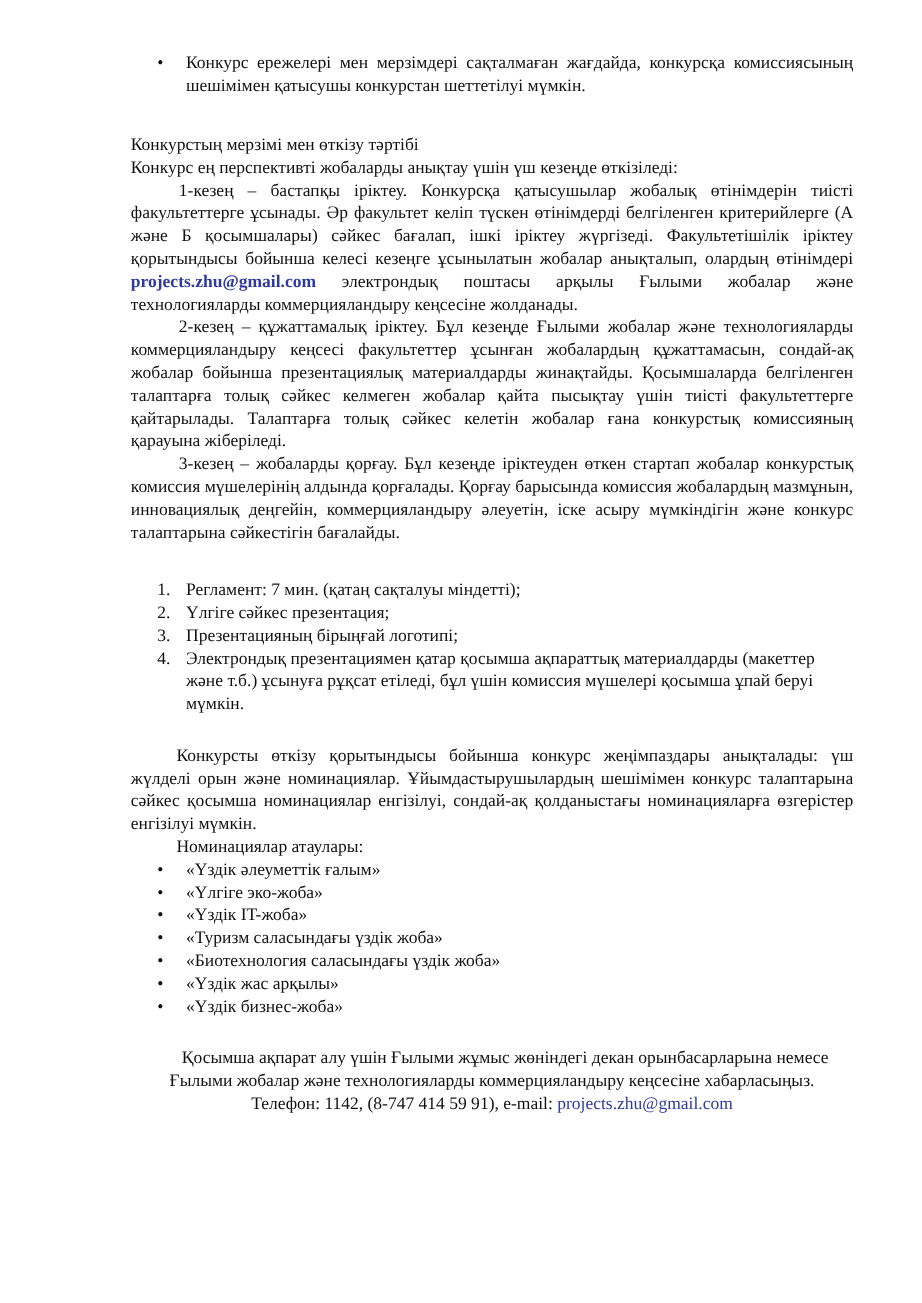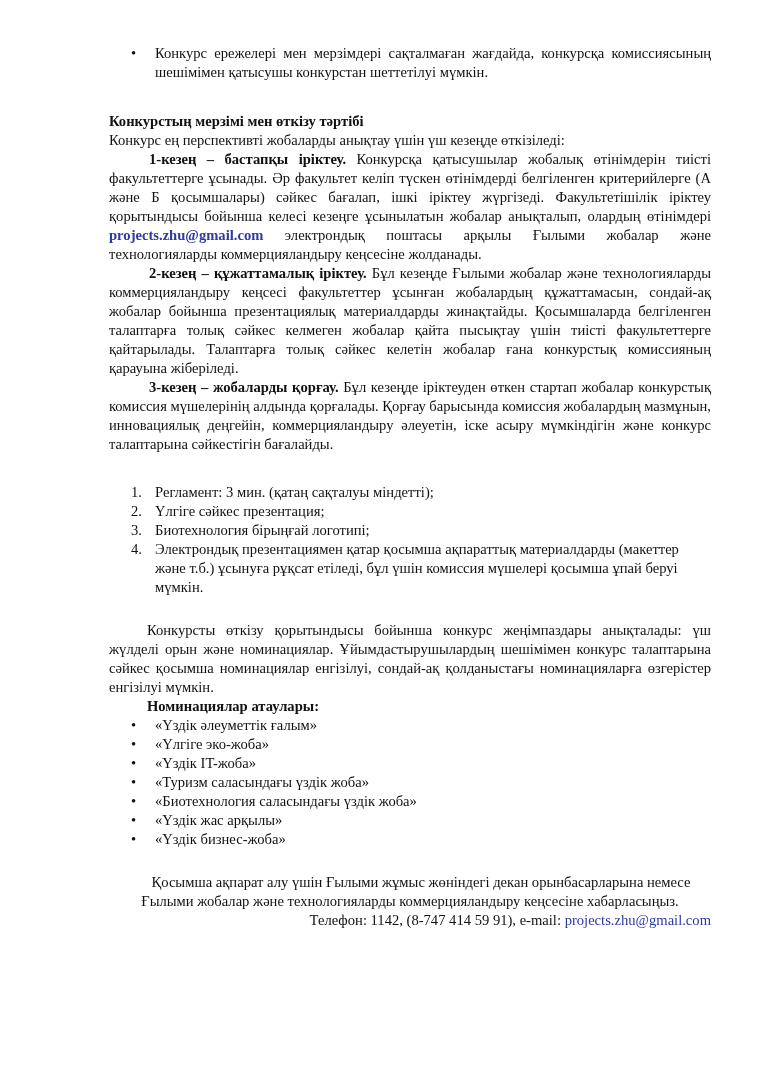--- a/index.html
+++ b/index.html
@@ -1,21 +1,21 @@
 <!DOCTYPE html>
 <html><head>
 <meta charset="utf-8">
 <style>
   html, body { margin:0; padding:0; background:#ffffff; }
   body { width:768px; height:1086px; position:relative; overflow:hidden;
          font-family:"Liberation Serif", serif; color:#111; font-size:14.6px; }
   .page { position:absolute; left:109px; top:44px; width:602px; }
   p { margin:0; line-height:19px; text-align:justify; }
   .ind { text-indent:40px; }
-  .bold { font-weight:bold; }
+  .bold { font-weight:normal; }
   .link { color:#2e3a9f; }
   .link-b { font-weight:bold; }
   .bullet-item { position:relative; padding-left:46px; line-height:19px; text-align:justify; }
   .bullet-item .dot { position:absolute; left:22px; top:0; }
   .num-item { position:relative; padding-left:46px; line-height:19px; }
   .num-item .n { position:absolute; left:22px; top:0; }
   .sp { height:19px; }
 </style>
 </head>
 <body>
@@ -40,23 +40,23 @@
     <span class="bold">2-кезең – құжаттамалық іріктеу.</span><span> Бұл кезеңде Ғылыми жобалар және технологияларды коммерцияландыру кеңсесі факультеттер ұсынған жобалардың құжаттамасын, сондай-ақ жобалар бойынша презентациялық материалдарды жинақтайды. Қосымшаларда белгіленген талаптарға толық сәйкес келмеген жобалар қайта пысықтау үшін тиісті факультеттерге қайтарылады. Талаптарға толық сәйкес келетін жобалар ғана конкурстық комиссияның қарауына жіберіледі.</span>
   </p>
 
   <p class="ind">
     <span class="bold">3-кезең – жобаларды қорғау.</span><span> Бұл кезеңде іріктеуден өткен стартап жобалар конкурстық комиссия мүшелерінің алдында қорғалады. Қорғау барысында комиссия жобалардың мазмұнын, инновациялық деңгейін, коммерцияландыру әлеуетін, іске асыру мүмкіндігін және конкурс талаптарына сәйкестігін бағалайды.</span>
   </p>
 
   <div class="sp" style="height:29px"></div>
 
   <div>
-    <div class="num-item"><span class="n">1.</span><span>Регламент: 3 мин. (қатаң сақталуы міндетті);</span></div>
+    <div class="num-item"><span class="n">1.</span><span>Регламент: 7 мин. (қатаң сақталуы міндетті);</span></div>
     <div class="num-item"><span class="n">2.</span><span>Үлгіге сәйкес презентация;</span></div>
-    <div class="num-item"><span class="n">3.</span><span>Биотехнология бірыңғай логотипі;</span></div>
+    <div class="num-item"><span class="n">3.</span><span>Презентацияның бірыңғай логотипі;</span></div>
     <div class="num-item" style="padding-right:20px"><span class="n">4.</span><span>Электрондық презентациямен қатар қосымша ақпараттық материалдарды (макеттер және т.б.) ұсынуға рұқсат етіледі, бұл үшін комиссия мүшелері қосымша ұпай беруі мүмкін.</span></div>
   </div>
 
   <div class="sp" style="height:24px"></div>
 
   <p class="ind" style="text-indent:38px">Конкурсты өткізу қорытындысы бойынша конкурс жеңімпаздары анықталады: үш жүлделі орын және номинациялар. Ұйымдастырушылардың шешімімен конкурс талаптарына сәйкес қосымша номинациялар енгізілуі, сондай-ақ қолданыстағы номинацияларға өзгерістер енгізілуі мүмкін.</p>
   <p class="bold" style="padding-left:38px">Номинациялар атаулары:</p>
 
   <div>
     <div class="bullet-item"><span class="dot">•</span><span>«Үздік әлеуметтік ғалым»</span></div>
@@ -66,17 +66,17 @@
     <div class="bullet-item"><span class="dot">•</span><span>«Биотехнология саласындағы үздік жоба»</span></div>
     <div class="bullet-item"><span class="dot">•</span><span>«Үздік жас арқылы»</span></div>
     <div class="bullet-item"><span class="dot">•</span><span>«Үздік бизнес-жоба»</span></div>
   </div>
 
   <div class="sp" style="height:24px"></div>
 
   <p style="text-align:center; text-indent:22px">
     <span>Қосымша ақпарат алу үшін Ғылыми жұмыс жөніндегі декан орынбасарларына немесе Ғылыми жобалар және технологияларды коммерцияландыру кеңсесіне хабарласыңыз.</span>
   </p>
-  <p style="text-align:right">
+  <p style="text-align:center">
     <span>Телефон: 1142, (8-747 414 59 91), e-mail: </span><a class="link">projects.zhu@gmail.com</a>
   </p>
 
 </div>
 
 </body></html>

